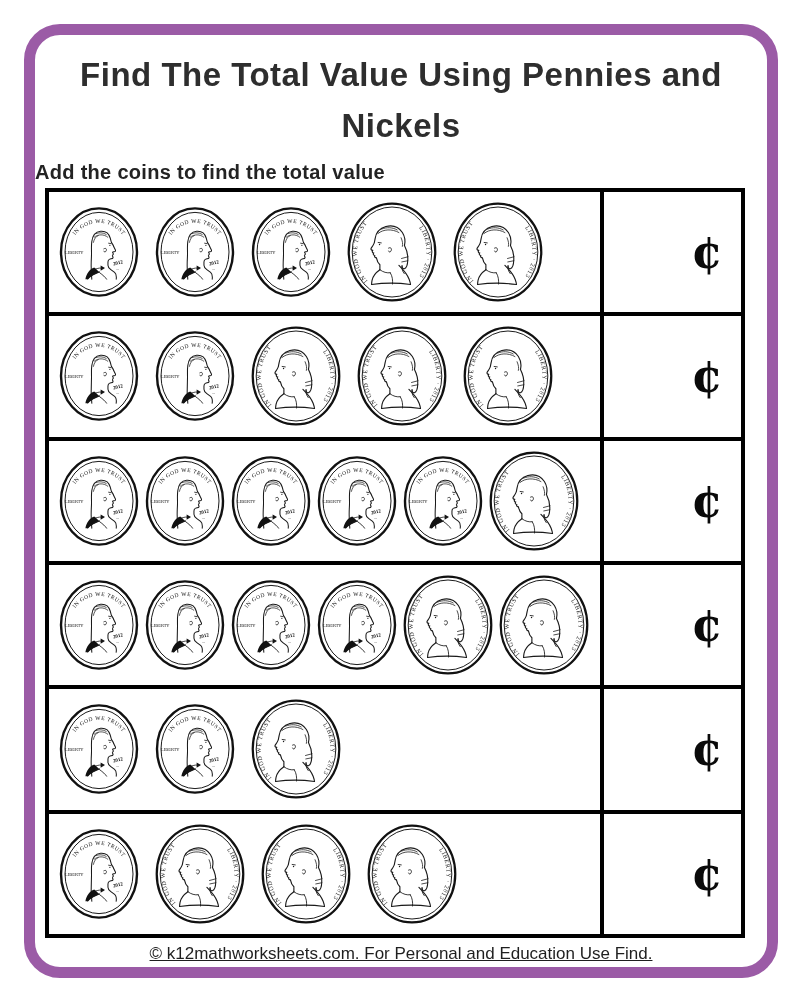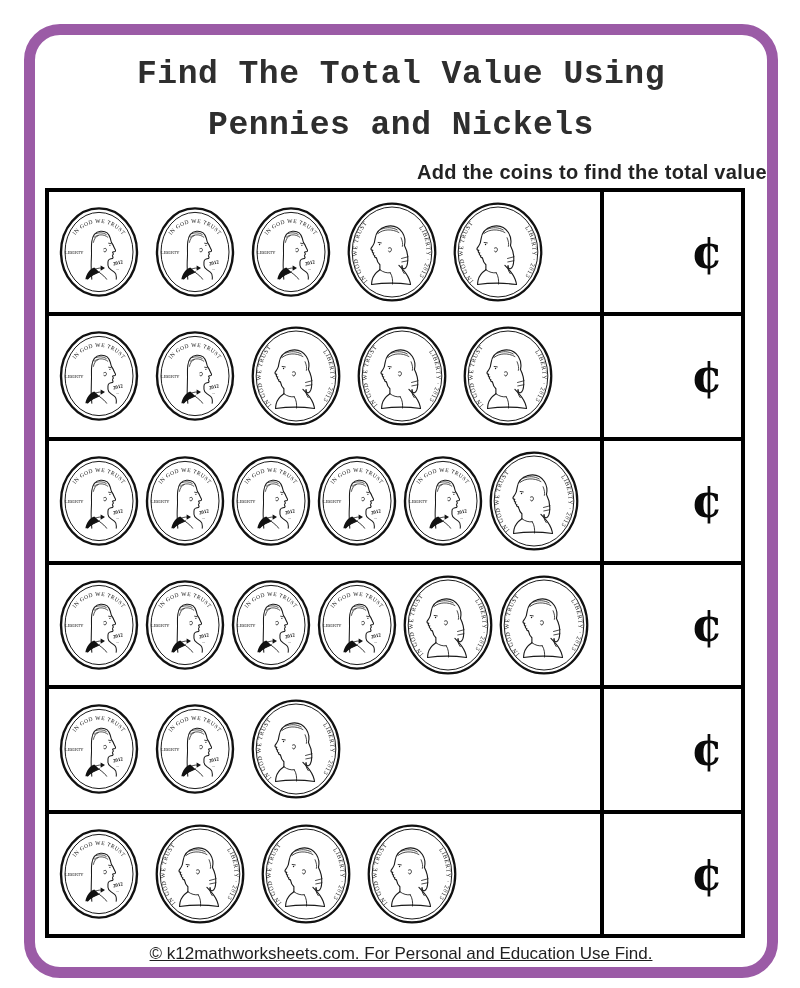--- a/index.html
+++ b/index.html
@@ -11,21 +11,21 @@
     position:absolute;left:24px;top:24px;width:754px;height:954px;
     border:11px solid #9b5ba6;border-radius:36px;background:#fff;
     box-sizing:border-box;
   }
   .title{
     margin:14px 28px 0 28px;text-align:center;
     font-size:33px;font-weight:bold;color:#2e2e2e;line-height:1.55;
     letter-spacing:0.5px;
   }
   .subtitle{
-    margin:10px 0 0 0;text-align:right;
+    margin:10px 0 0 0;text-align:left;
     font-size:20px;font-weight:bold;color:#232323;letter-spacing:0.3px;
   }
   .table{
     position:absolute;left:10px;top:153px;width:700px;height:750px;
     border:4px solid #000;box-sizing:border-box;background:#fff;
     display:flex;flex-direction:column;
   }
   .row{flex:1;display:flex;border-bottom:4px solid #000;min-height:0;}
   .row:last-child{border-bottom:none;}
   .coins-cell{
@@ -48,21 +48,21 @@
     font-size:17px;color:#1f1f1f;
   }
   .footer a{color:#1f1f1f;text-decoration:underline;}
   #coin-defs{position:absolute;width:0;height:0;overflow:hidden;}
   .coin text{font-family:"Liberation Serif",serif;fill:#111;}
 </style>
 </head>
 <body>
 
 <div class="frame" style="border-color: rgb(155, 91, 166);">
-  <h1 class="title" style="color: rgb(46, 46, 46); font-family: Liberation Mono, monospace;">Find The Total Value Using Pennies and Nickels</h1>
+  <h1 class="title" style="color: rgb(46, 46, 46);">Find The Total Value Using Pennies and Nickels</h1>
   <h2 class="subtitle">Add the coins to find the total value</h2>
   <div class="table">
       <div class="row">
         <div class="coins-cell" style="gap: 16px;">
           <svg class="coin penny" viewBox="0 0 100 114" xmlns="http://www.w3.org/2000/svg">
     <ellipse cx="50" cy="57" rx="47.5" ry="54.5" fill="#fff" stroke="#111" stroke-width="3"></ellipse>
     <ellipse cx="50" cy="57" rx="42.5" ry="49.5" fill="none" stroke="#111" stroke-width="1.2"></ellipse>
     <path id="pennyTopArc_1" d="M 15.5,44 A 39 44 0 0 1 84.5,44" fill="none" stroke="none"></path>
     <text font-size="7" letter-spacing="0.6" text-anchor="middle">
       <textPath href="#pennyTopArc_1" startOffset="50%">IN GOD WE TRUST</textPath>

